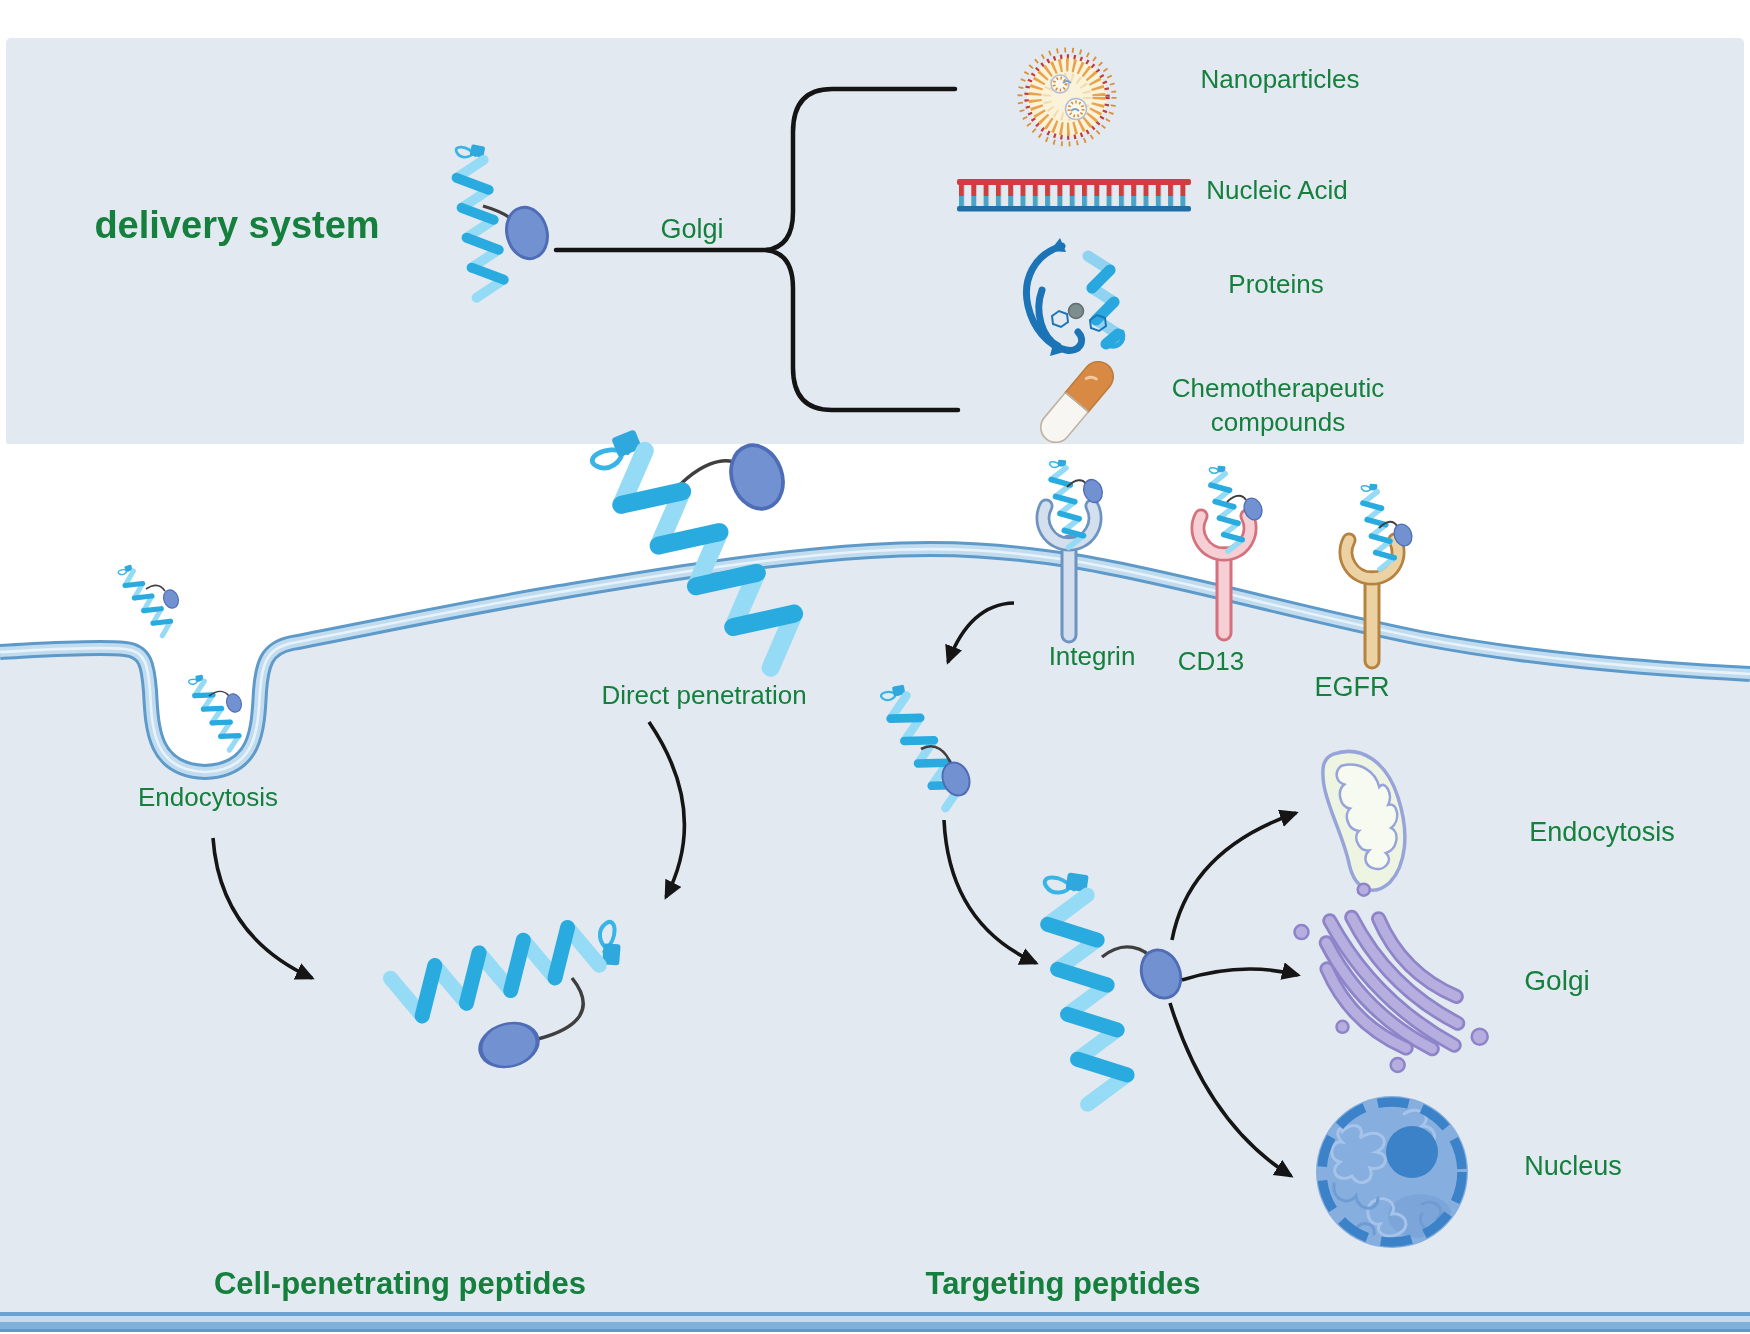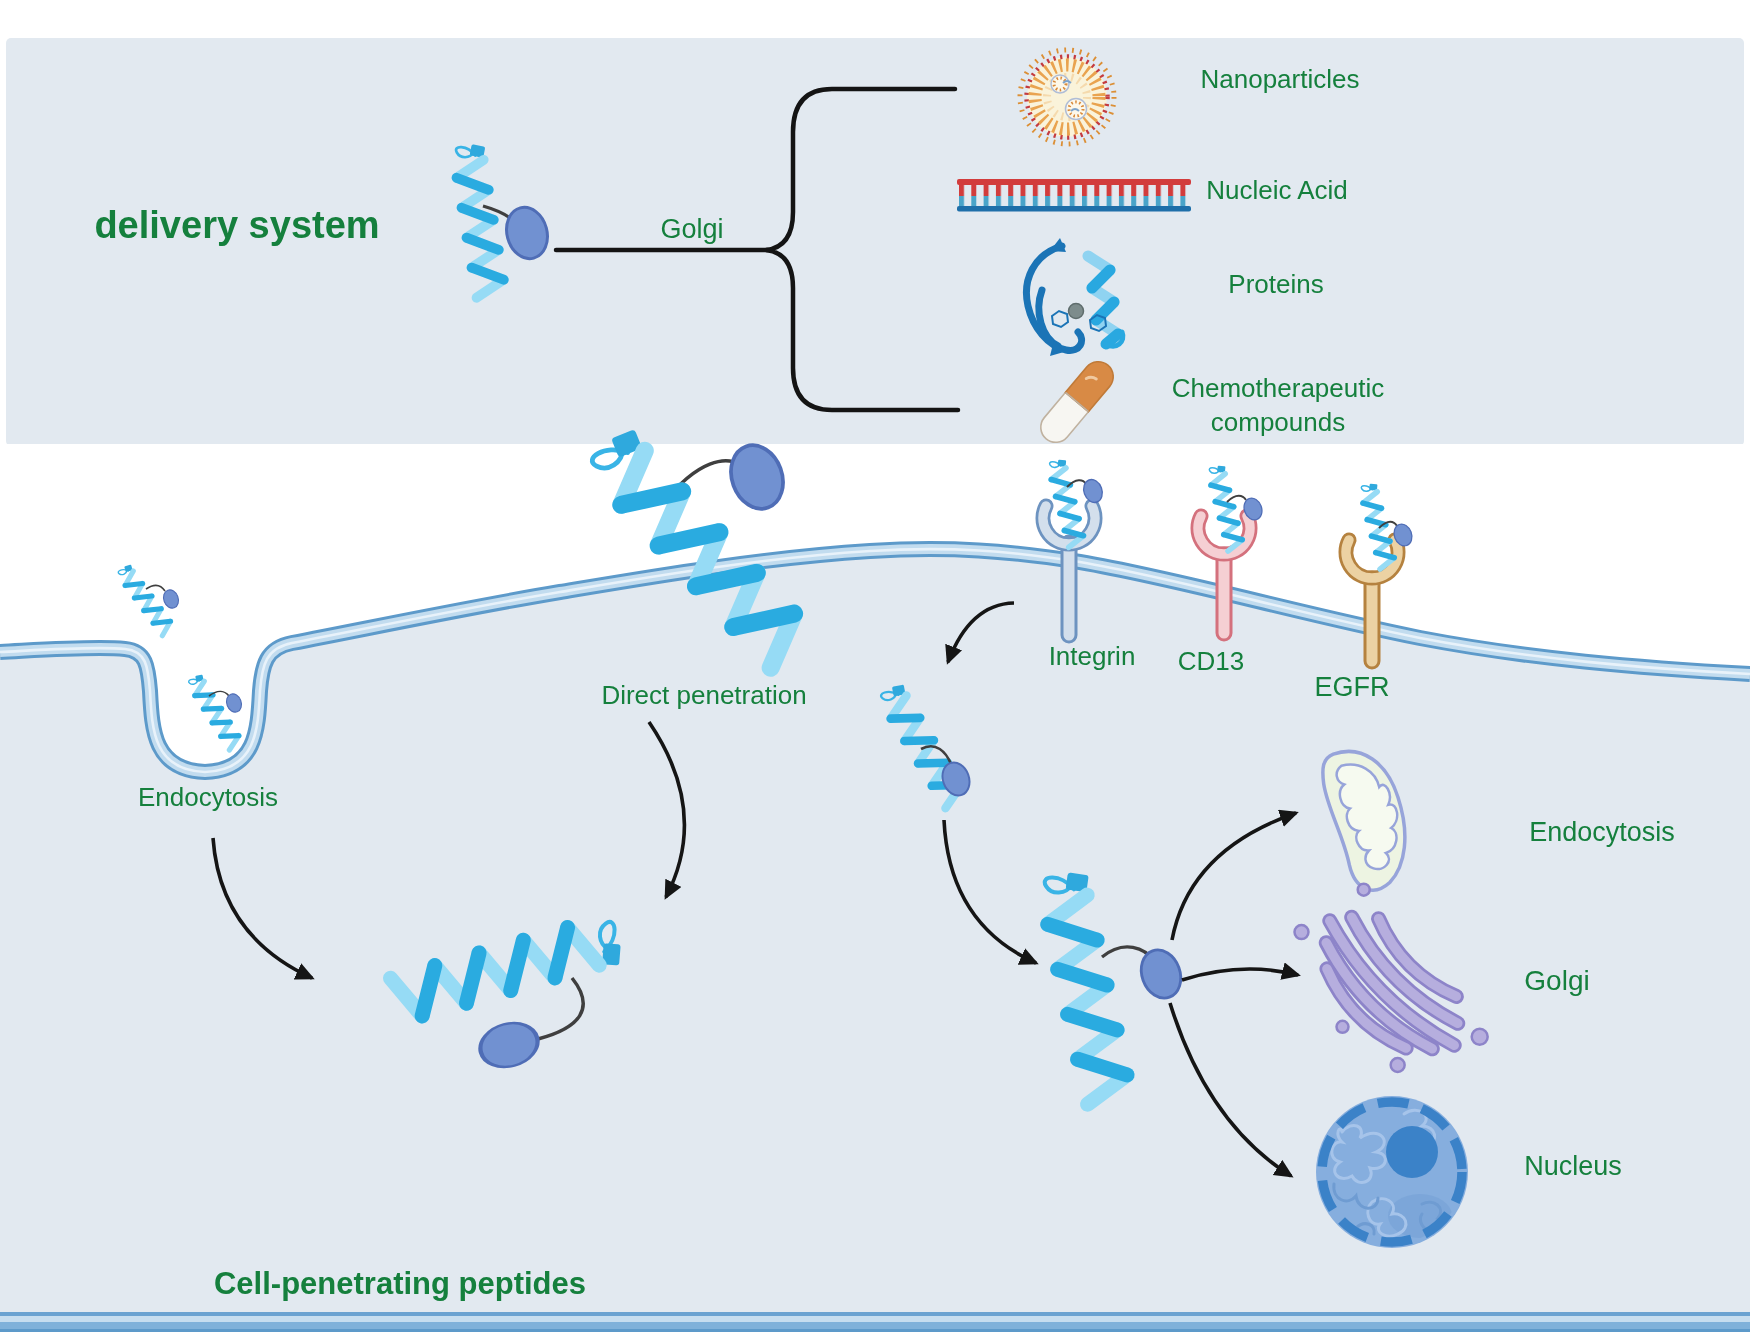--- a/index.html
+++ b/index.html
@@ -283,13 +283,14 @@
 
 <div class="lbl" style="left:1065px;top:657px;margin-left:27px;">Integrin</div>
 <div class="lbl" style="left:1211px;top:662px;">CD13</div>
 <div class="lbl" style="left:1352px;top:688px;font-size:27px;">EGFR</div>
 
 <div class="lbl" style="left:1602px;top:833px;font-size:27px;">Endocytosis</div>
 <div class="lbl" style="left:1557px;top:981px;font-size:28px;">Golgi</div>
 <div class="lbl" style="left:1573px;top:1167px;font-size:27px;text-align:center;">Nucleus</div>
 
 <div class="lbl section" style="left:400px;top:1284px;">Cell-penetrating peptides</div>
+<div class="lbl section" style="left:1063px;top:1284px;">Targeting peptides</div>
 </div>
 
 </body></html>

